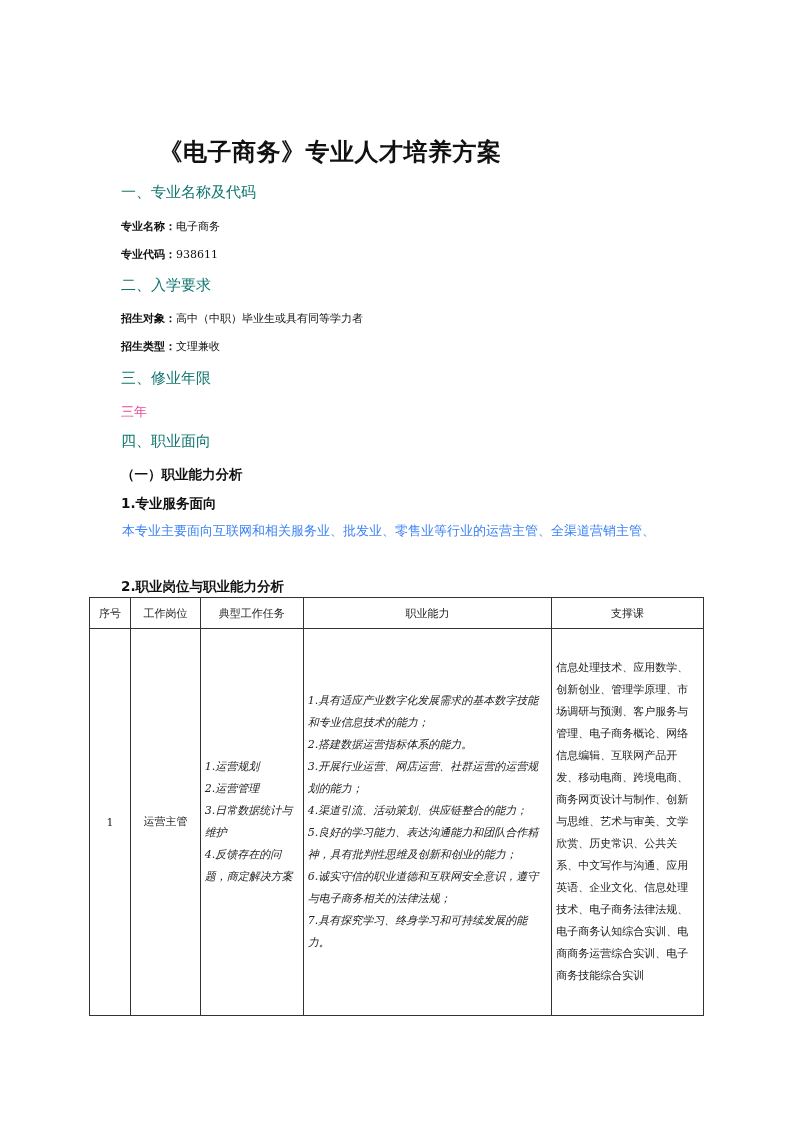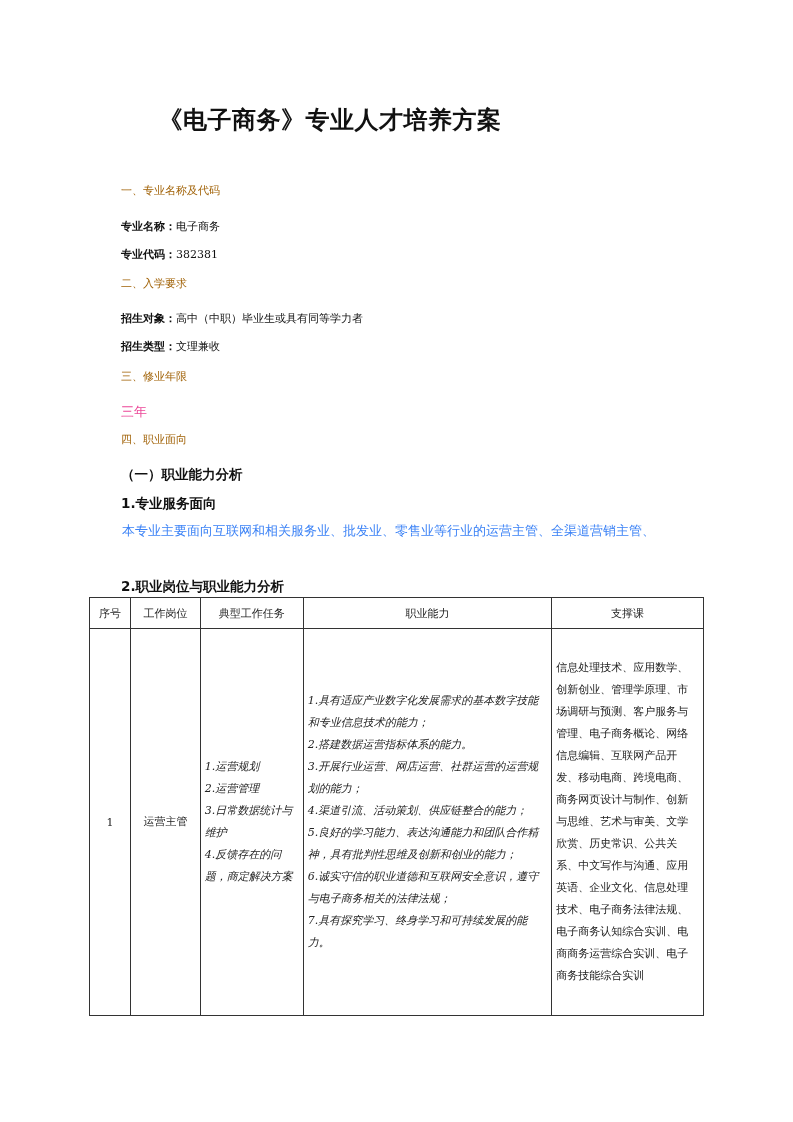--- a/index.html
+++ b/index.html
@@ -1,20 +1,20 @@
 <!DOCTYPE html>
 <html><head>
   <meta charset="utf-8">
   <style>
     html, body { margin: 0; padding: 0; background: #ffffff; }
     body { width: 793px; height: 1122px; position: relative; overflow: hidden;
            font-family: "DejaVu Serif", "Liberation Serif", serif; color: #111; }
-    .title { position: absolute; left: 0; width: 660px; top: 104px; text-align: center;
+    .title { position: absolute; left: 0; width: 660px; top: 136px; text-align: center;
              font-size: 24px; font-weight: bold; letter-spacing: 0.5px; }
-    .h1 { position: absolute; left: 121px; font-size: 11px; font-family: Liberation Mono, monospace; color: #a16207; }
+    .h1 { position: absolute; left: 121px; font-size: 15px; font-family: Liberation Mono, monospace; color: #0f766e; }
     .line { position: absolute; left: 121px; font-size: 11px; }
     .line b { font-family: "DejaVu Sans", sans-serif; font-weight: bold; }
     .plain { position: absolute; left: 121px; font-size: 13px; color: #ec4899; }
     .h2 { position: absolute; left: 121px; font-size: 13.5px; font-weight: bold; font-family: "DejaVu Sans", sans-serif; }
     .para { position: absolute; left: 90px; width: 610px; font-size: 13px; line-height: 30px; color: #3b82f6; }
     .para .indent { display: inline-block; width: 32px; }
     table { position: absolute; left: 89px; top: 597px; width: 615px; border-collapse: collapse;
             font-size: 11px; color: #222; }
     td, th { border: 1.4px solid #333; padding: 0 4px; font-weight: normal; vertical-align: middle; }
     th { height: 30px; text-align: center; }
@@ -22,21 +22,21 @@
     td.list { line-height: 22px; padding: 6px 4px; }
     .cell-line { display: block; font-style: italic; }
   </style>
 </head>
 <body>
 
 <div class="title">《电子商务》专业人才培养方案</div>
 
 <div class="h1" style="top:183px">一、专业名称及代码</div>
 <div class="line" style="top:219px"><b>专业名称：</b><span>电子商务</span></div>
-<div class="line" style="top:247px"><b>专业代码：</b><span>382381</span></div>
+<div class="line" style="top:247px"><b>专业代码：</b><span>938611</span></div>
 
 <div class="h1" style="top:276px">二、入学要求</div>
 <div class="line" style="top:311px"><b>招生对象：</b><span>高中（中职）毕业生或具有同等学力者</span></div>
 <div class="line" style="top:339px"><b>招生类型：</b><span>文理兼收</span></div>
 
 <div class="h1" style="top:369px">三、修业年限</div>
 <div class="plain" style="top:403px">三年</div>
 
 <div class="h1" style="top:432px">四、职业面向</div>
 <div class="h2" style="top:466px">（一）职业能力分析</div>

